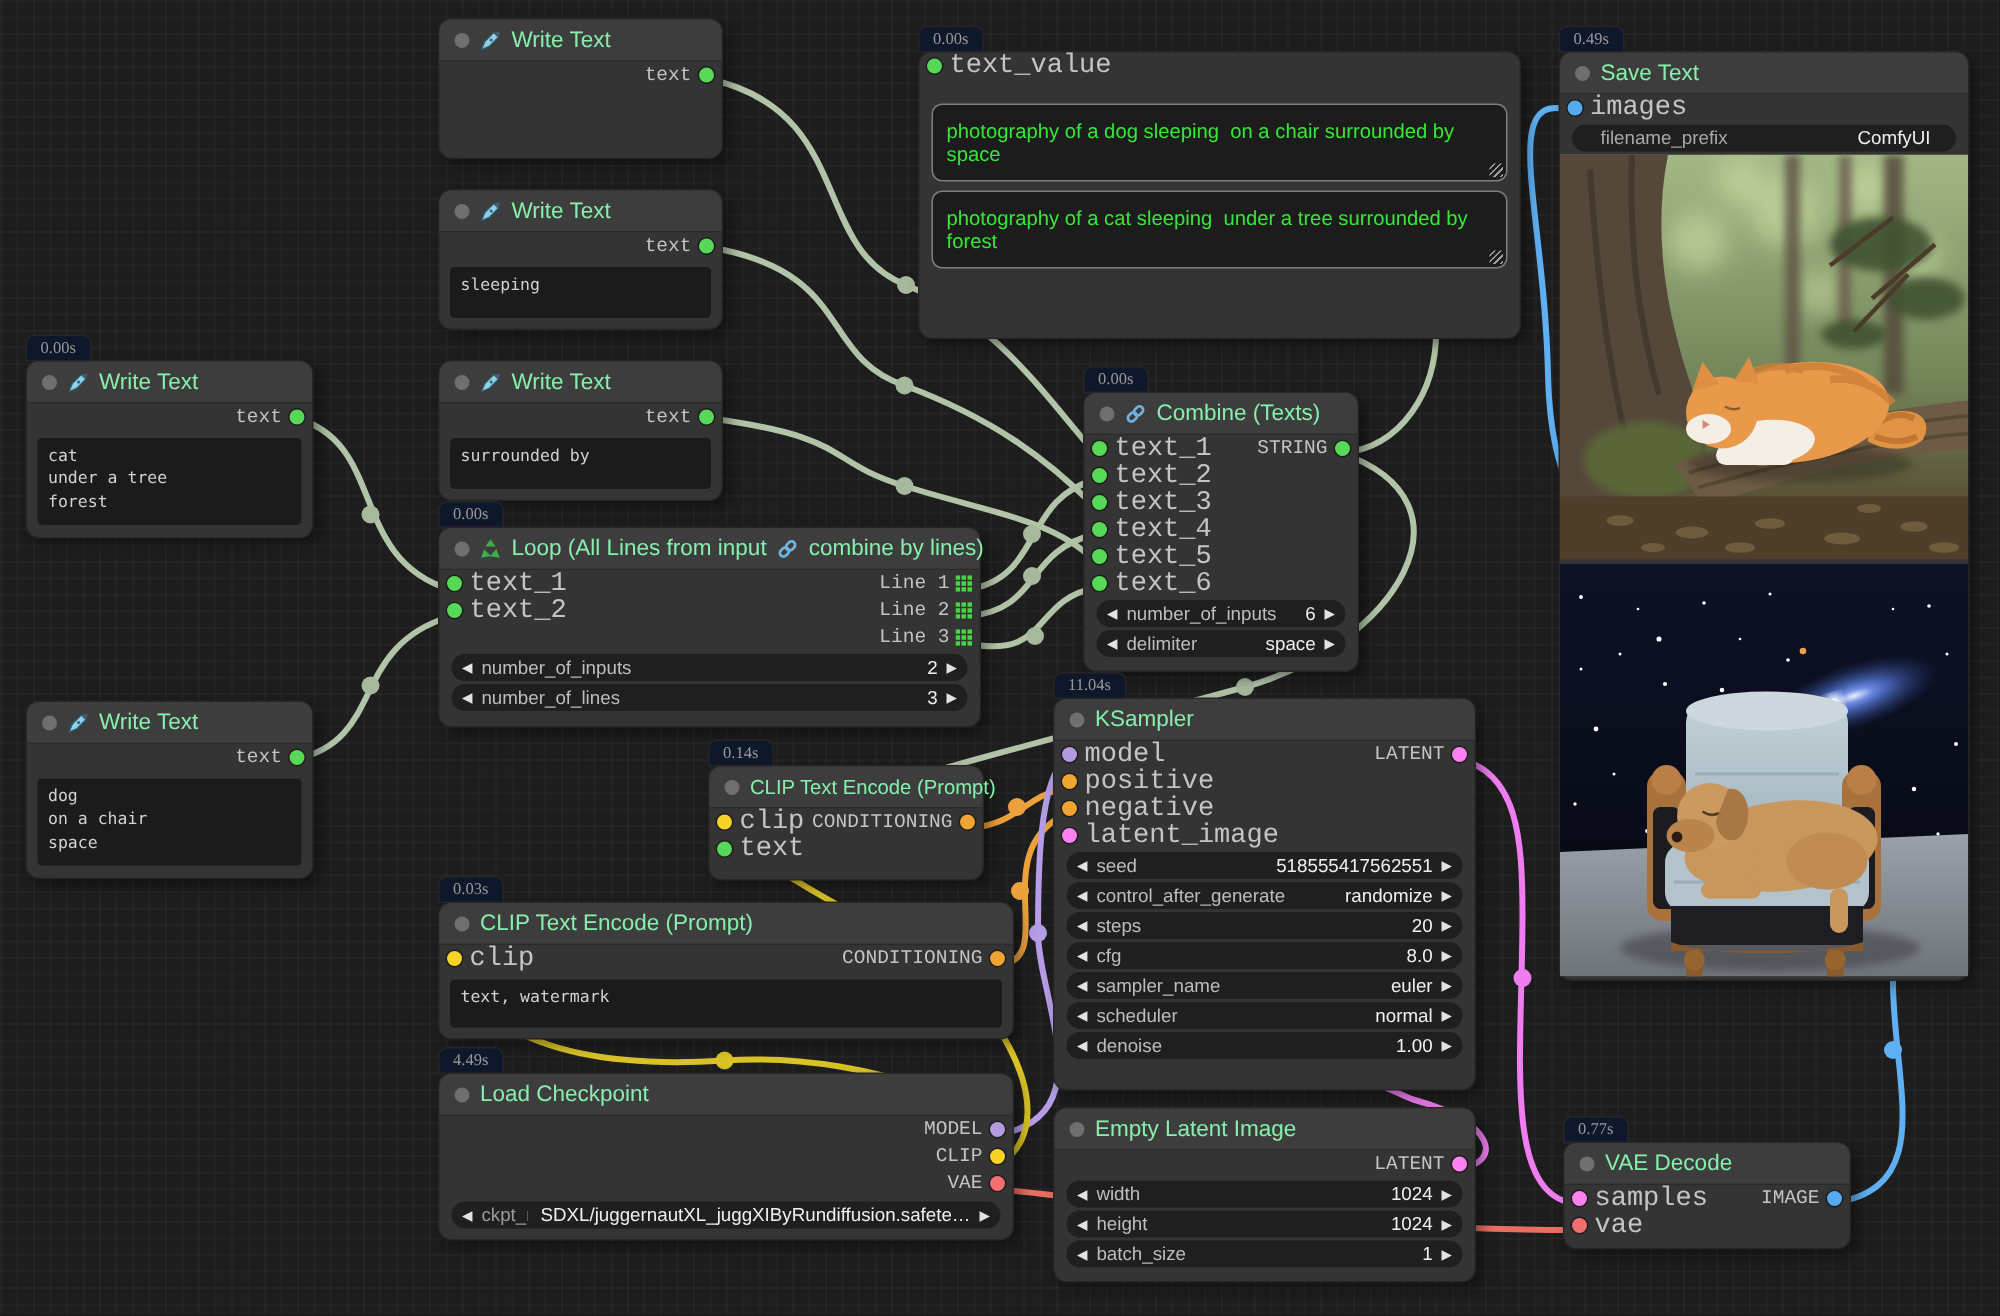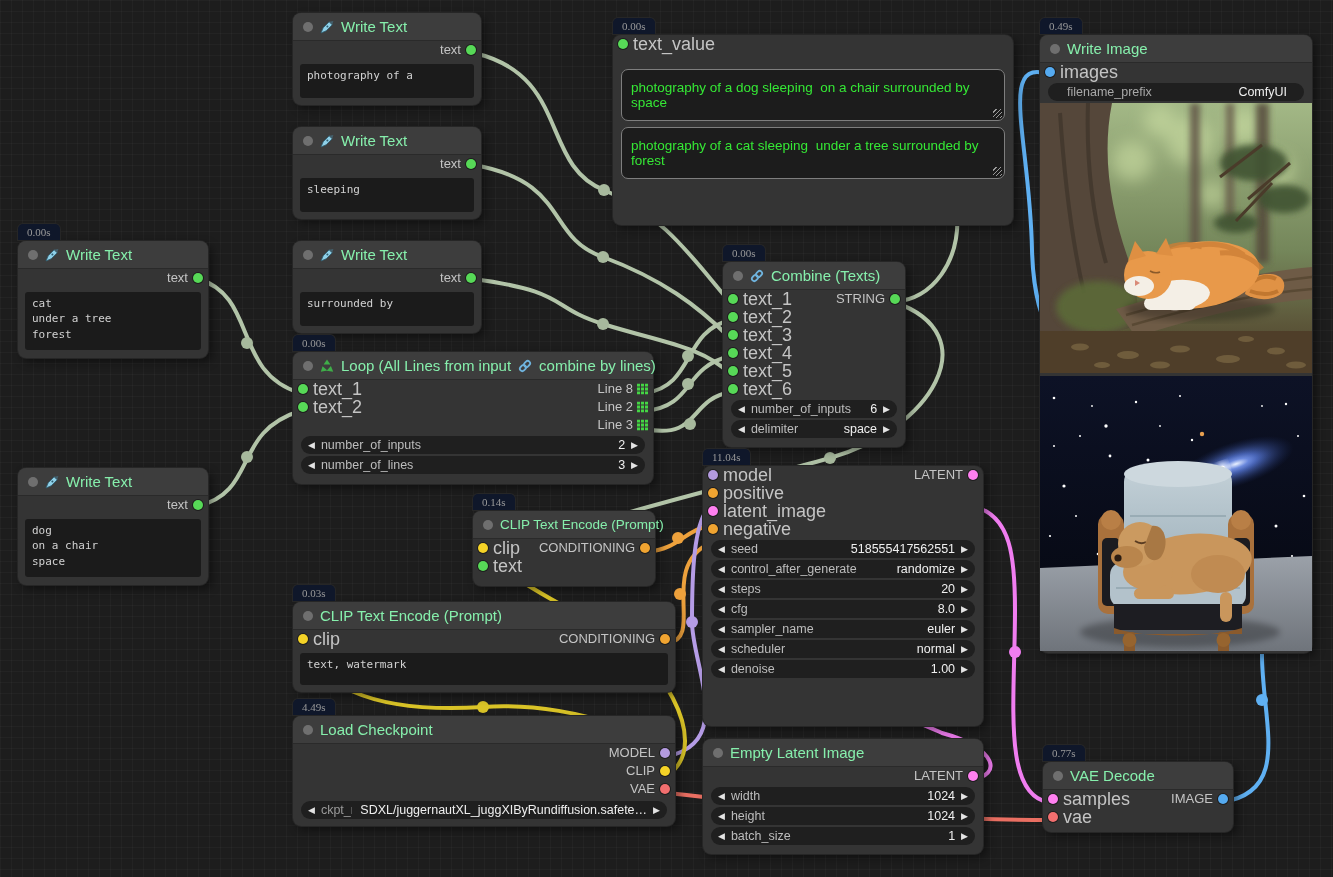--- a/index.html
+++ b/index.html
@@ -19,21 +19,21 @@
   .node{position:absolute;z-index:2;background:#343434;border-radius:8px;
     box-shadow:0 0 0 1px #262626,4px 4px 10px rgba(0,0,0,.45);color:#c8c8c8;}
   .badge{position:absolute;top:-17px;left:0;height:16px;line-height:16px;background:#0f172a;
     color:#9a9a9a;font-family:Liberation Serif, serif;font-size:11px;padding:0 9px;
     border-radius:5px 5px 0 0;box-shadow:0 0 0 1px #262626;}
   .hd{height:28px;display:flex;align-items:center;gap:7px;padding:0 10px;background:#3d3d3d;
     border-radius:8px 8px 0 0;border-bottom:1px solid #2a2a2a;box-sizing:border-box;}
   .cdot{width:10px;height:10px;border-radius:50%;background:#6f6f6f;flex:none;}
   .ttl{font-size:15px;color:#86efac;white-space:nowrap;}
   .nicon{display:inline-flex;flex:none;}
-  .row{position:relative;height:18px;}
+  .row{position:relative;height:18px;font-family:Liberation Mono, monospace;}
   .idot,.odot{position:absolute;top:50%;width:10px;height:10px;border-radius:50%;
     transform:translateY(-50%);box-shadow:0 0 0 1px rgba(0,0,0,.45);}
   .idot{left:5px;} .odot{right:5px;}
   .ogrid{position:absolute;top:50%;right:5px;transform:translateY(-50%);display:inline-flex;}
   .ilab{position:absolute;left:20px;top:0;font-size:18px;line-height:18px;color:#c4c4c4;white-space:nowrap;}
   .olab{position:absolute;right:20px;top:0;font-size:13px;line-height:18px;color:#c4c4c4;white-space:nowrap;}
   .s-green{background:#57d957}.s-yellow{background:#f5d327}.s-orange{background:#f0a431}
   .s-purple{background:#b49be0}.s-pink{background:#ff80f0}.s-red{background:#f26f6f}.s-blue{background:#55aaf0}
   .widget{height:18px;margin:2px 8px;background:#1f1f1f;border-radius:9px;display:flex;
     align-items:center;padding:0 7px;font-size:12.5px;color:#bdbdbd;box-sizing:border-box;text-align:right;}
@@ -104,21 +104,20 @@
             <circle cx="7.4" cy="6.6" r="1" fill="#2f5d70"></circle>
             <path d="M9.2 1.8 L12.2 4.8 L13.4 1 Z" fill="#44606d"></path>
           </svg>
         </span>
     <span class="ttl">Write Text</span>
   </div>
   <div class="row">
     <span class="olab">text</span>
     <span class="odot s-green"></span>
   </div>
-  <div class="textbox" style="height:34px">photography of a</div>
 </div>
 
 <div class="node" style="left:293px;top:127px;width:188px;height:92px">
   <div class="hd">
     <span class="cdot"></span>
     <span class="nicon">
           <svg width="14" height="14" viewBox="0 0 14 14">
             <path d="M1 13 L3.2 7.8 L9.2 1.8 L12.2 4.8 L6.2 10.8 Z" fill="#8fd0e8" stroke="#2f5d70" stroke-width="0.8"></path>
             <circle cx="7.4" cy="6.6" r="1" fill="#2f5d70"></circle>
             <path d="M9.2 1.8 L12.2 4.8 L13.4 1 Z" fill="#44606d"></path>
@@ -215,21 +214,21 @@
               <rect x="0.8" y="4.6" width="6.6" height="4.8" rx="2.4"></rect>
               <rect x="6.6" y="4.6" width="6.6" height="4.8" rx="2.4"></rect>
             </g>
           </svg>
         </span>
     <span class="ttl">combine by lines)</span>
   </div>
   <div class="row">
     <span class="idot s-green"></span>
     <span class="ilab">text_1</span>
-    <span class="olab">Line 8</span>
+    <span class="olab">Line 1</span>
     <span class="ogrid">
           <svg width="11" height="11" viewBox="0 0 11 11">
             <g fill="#44d544">
               <rect x="0" y="0" width="3" height="3"></rect>
               <rect x="4" y="0" width="3" height="3"></rect>
               <rect x="8" y="0" width="3" height="3"></rect>
               <rect x="0" y="4" width="3" height="3"></rect>
               <rect x="4" y="4" width="3" height="3"></rect>
               <rect x="8" y="4" width="3" height="3"></rect>
               <rect x="0" y="8" width="3" height="3"></rect>
@@ -414,38 +413,42 @@
     <span class="arr">◀</span>
     <span class="wlabel" style="color:#9a9a9a">ckpt_name</span>
     <span class="wvalue" style="margin-left:2px">SDXL/juggernautXL_juggXIByRundiffusion.safete…</span>
     <span class="spacer"></span>
     <span class="arr">▶</span>
   </div>
 </div>
 
 <div class="node" style="left:703px;top:466px;width:280px;height:260px">
   <div class="badge">11.04s</div>
+  <div class="hd">
+    <span class="cdot"></span>
+    <span class="ttl">KSampler</span>
+  </div>
   <div class="row">
     <span class="idot s-purple"></span>
     <span class="ilab">model</span>
     <span class="olab">LATENT</span>
     <span class="odot s-pink"></span>
   </div>
   <div class="row">
     <span class="idot s-orange"></span>
     <span class="ilab">positive</span>
   </div>
   <div class="row">
+    <span class="idot s-orange"></span>
+    <span class="ilab">negative</span>
+  </div>
+  <div class="row">
     <span class="idot s-pink"></span>
     <span class="ilab">latent_image</span>
   </div>
-  <div class="row">
-    <span class="idot s-orange"></span>
-    <span class="ilab">negative</span>
-  </div>
   <div class="widget">
     <span class="arr">◀</span>
     <span class="wlabel">seed</span>
     <span class="spacer"></span>
     <span class="wvalue">518555417562551</span>
     <span class="arr">▶</span>
   </div>
   <div class="widget">
     <span class="arr">◀</span>
     <span class="wlabel">control_after_generate</span>
@@ -519,21 +522,21 @@
     <span class="spacer"></span>
     <span class="wvalue">1</span>
     <span class="arr">▶</span>
   </div>
 </div>
 
 <div class="node" style="left:1040px;top:35px;width:272px;height:618px">
   <div class="badge">0.49s</div>
   <div class="hd">
     <span class="cdot"></span>
-    <span class="ttl">Write Image</span>
+    <span class="ttl">Save Text</span>
   </div>
   <div class="row">
     <span class="idot s-blue"></span>
     <span class="ilab">images</span>
   </div>
   <div class="widget">
     <span class="wlabel" style="margin-left:12px;color:#a8a8a8">filename_prefix</span>
     <span class="spacer"></span>
     <span class="wvalue" style="margin-right:10px">ComfyUI</span>
   </div>

